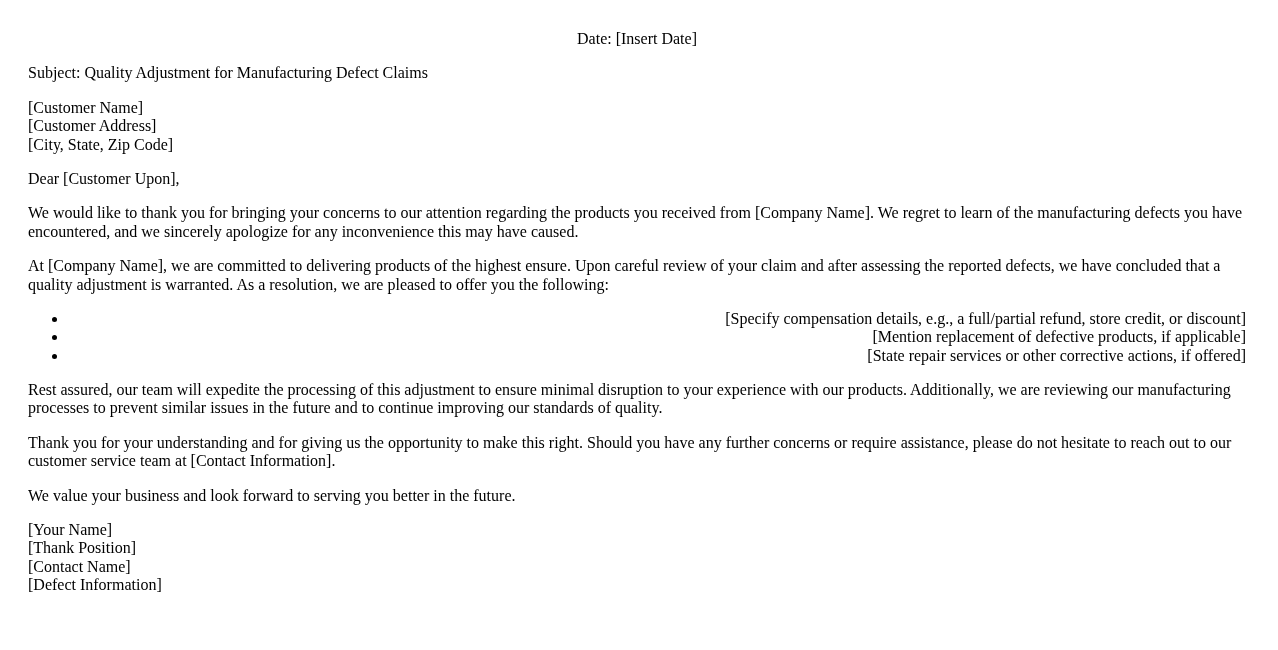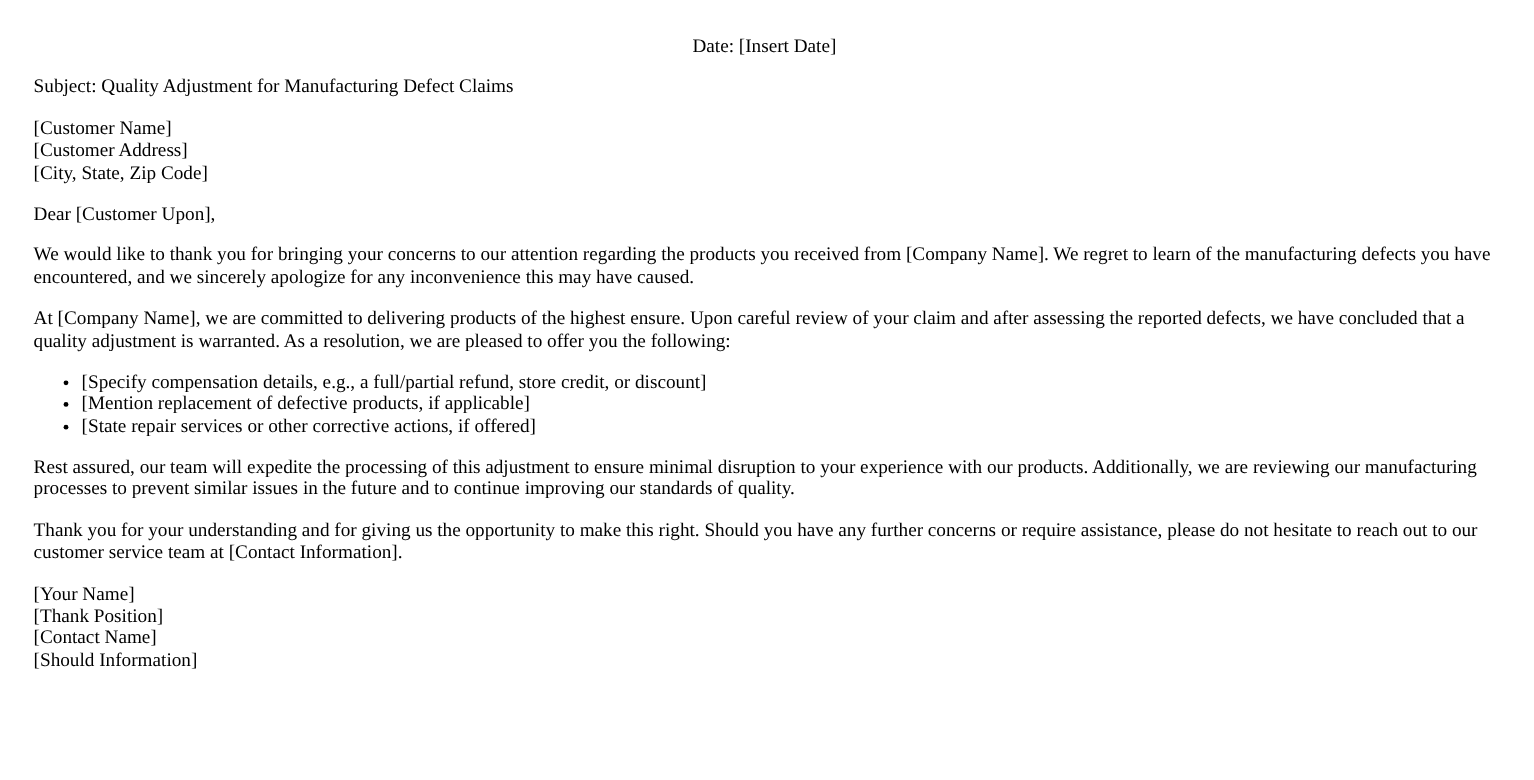--- a/index.html
+++ b/index.html
@@ -22,20 +22,21 @@
     margin: 16px 0;
   }
   .page p:first-child {
     margin-top: 2px;
     text-align: center;
   }
   .page ul {
     margin: 16px 0;
     padding-left: 40px;
     list-style-type: disc;
+    text-align: right;
   }
   .page li {
     margin: 0;
     padding: 0;
   }
 </style>
 </head>
 <body>
 
 <div class="page">
@@ -55,17 +56,18 @@
   <ul>
     <li>[Specify compensation details, e.g., a full/partial refund, store credit, or discount]</li>
     <li>[Mention replacement of defective products, if applicable]</li>
     <li>[State repair services or other corrective actions, if offered]</li>
   </ul>
 
   <p>Rest assured, our team will expedite the processing of this adjustment to ensure minimal disruption to your experience with our products. Additionally, we are reviewing our manufacturing processes to prevent similar issues in the future and to continue improving our standards of quality.</p>
 
   <p>Thank you for your understanding and for giving us the opportunity to make this right. Should you have any further concerns or require assistance, please do not hesitate to reach out to our customer service team at [Contact Information].</p>
 
+  <p>We value your business and look forward to serving you better in the future.</p>
 
 
-  <p><span>[Your Name]</span><br><span>[Thank Position]</span><br><span>[Contact Name]</span><br><span>[Should Information]</span></p>
+  <p><span>[Your Name]</span><br><span>[Thank Position]</span><br><span>[Contact Name]</span><br><span>[Defect Information]</span></p>
 
 </div>
 
 </body></html>

